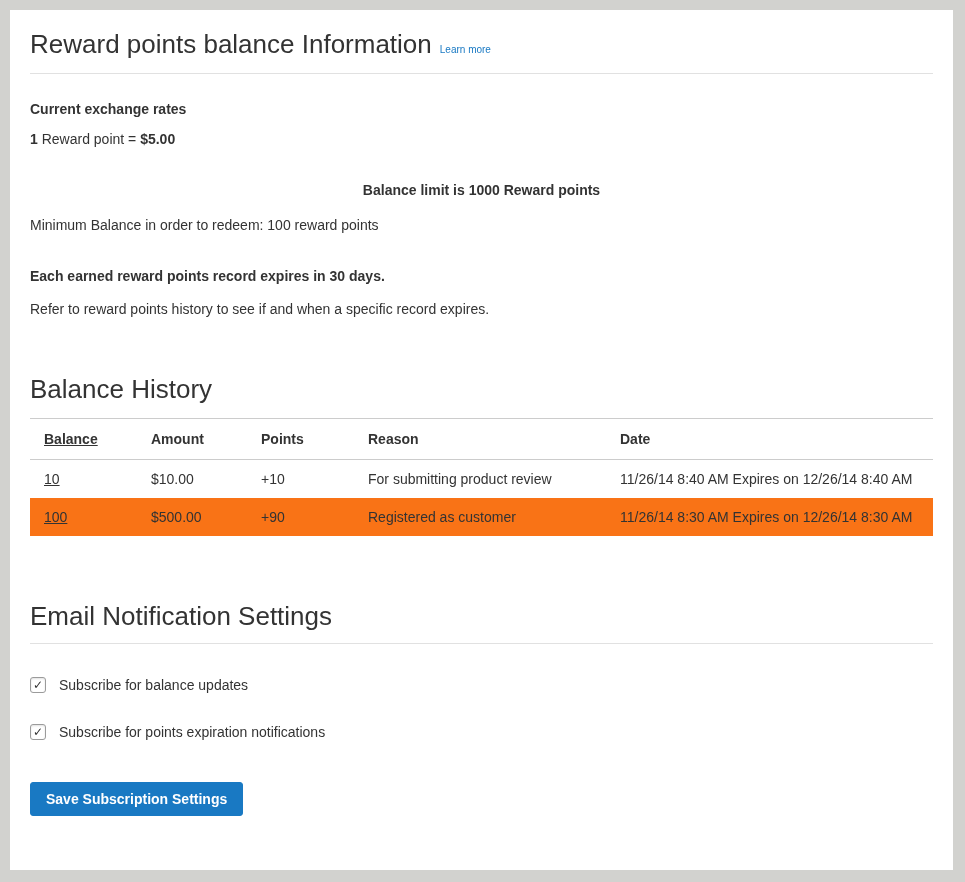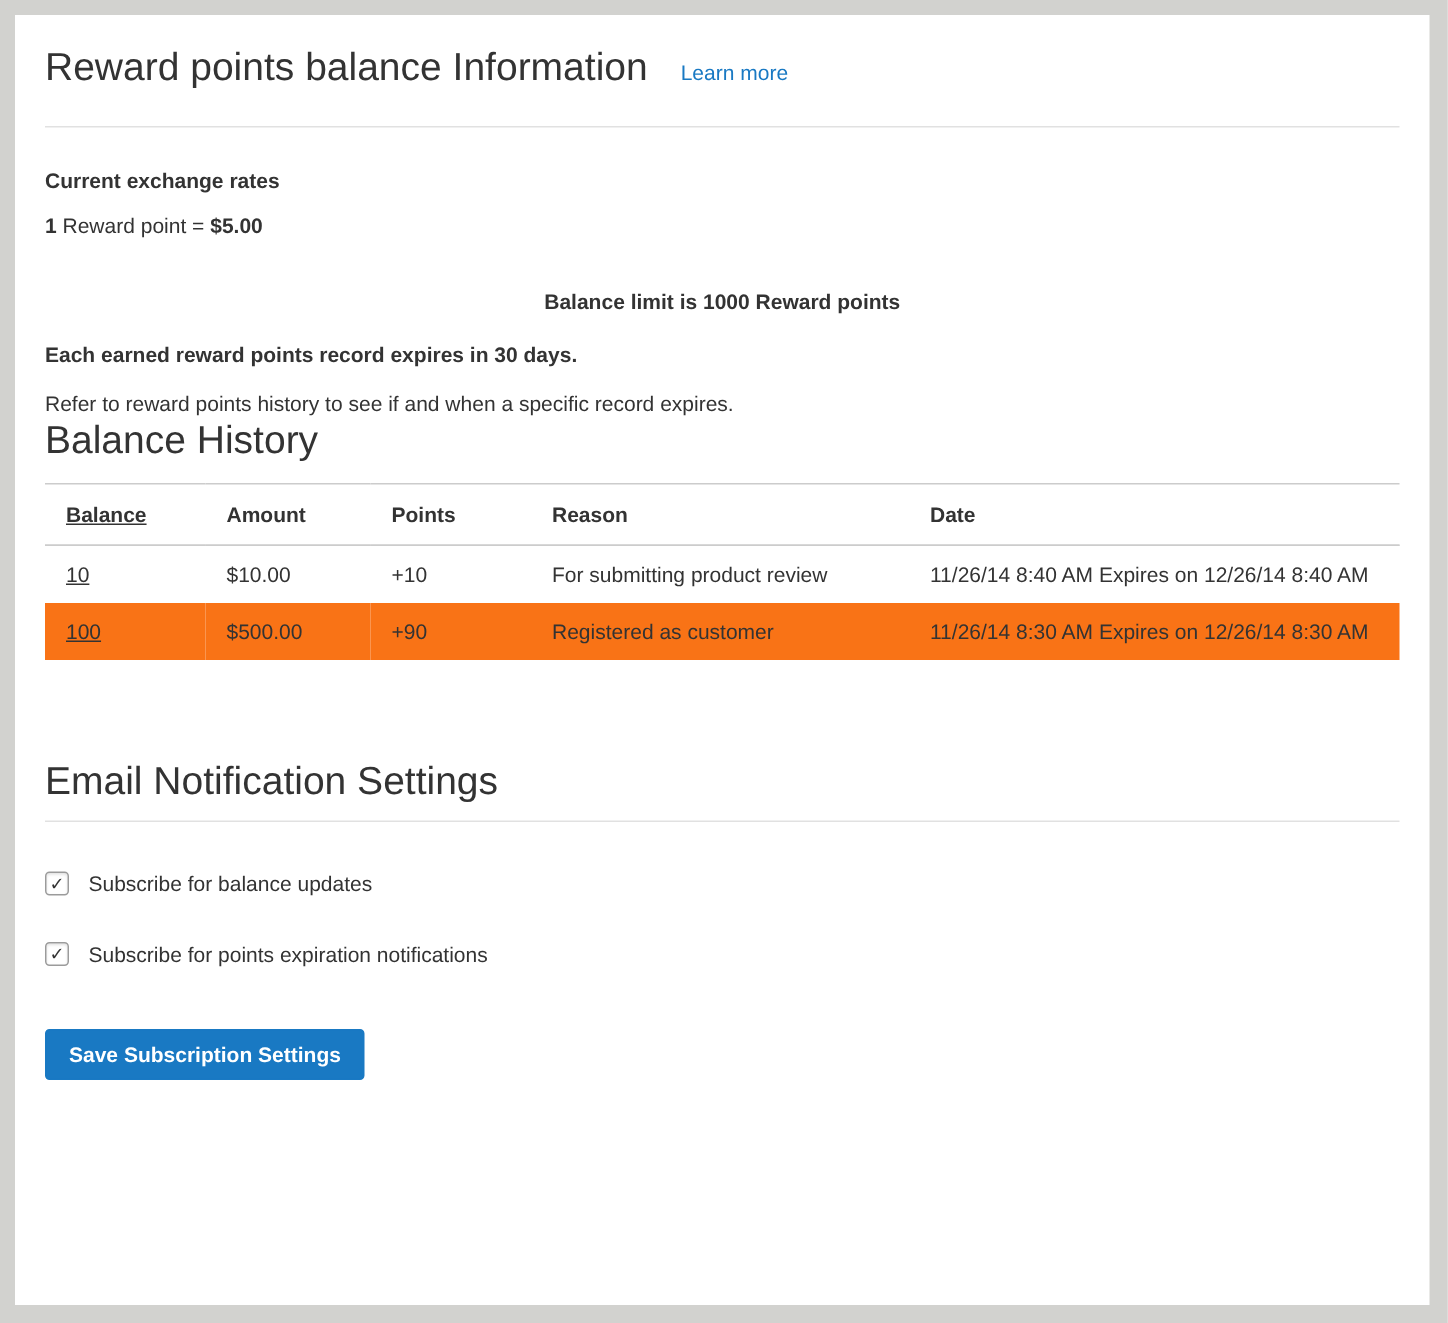--- a/index.html
+++ b/index.html
@@ -12,50 +12,50 @@
   body { padding: 10px 12px 12px 10px; width: 965px; }
   .card {
     background: #fff;
     min-height: 860px;
     padding: 20px 20px 24px 20px;
   }
   
   .title-row {
     display: flex;
     align-items: baseline;
-    gap: 22px;
+    gap: 8px;
     border-bottom: 1px solid #e1e1e1;
-    padding-bottom: 24px;
+    padding-bottom: 13px;
     margin: 0 0 26px 0;
   }
   .page-title {
     font-size: 26px;
     font-weight: 300;
     color: #333;
     margin: 0;
     line-height: 1.15;
   }
   .learn-more {
-    font-size: 14px;
+    font-size: 10px;
     color: #1979c3;
     text-decoration: none;
     cursor: pointer;
   }
   .balance-summary {
     font-size: 18px;
     font-weight: 400;
     margin: 0 0 38px 0;
   }
   p { font-size: 14px; line-height: 19px; margin: 0; }
   .strong { font-weight: 700; }
   .mb10 { margin-bottom: 11px; }
   .mb16 { margin-bottom: 16px; text-align: center; }
   .mb32 { margin-bottom: 32px; }
   .mb14 { margin-bottom: 14px; }
-  .mb54 { }
+  .mb54 { margin-bottom: 56px; }
   .section-heading {
     font-size: 26px;
     font-weight: 300;
     color: #333;
     margin: 0 0 13px 0;
     line-height: 1.15;
   }
   
   table.history {
     width: 100%;
@@ -135,20 +135,21 @@
   </div>
 
 
   <p class="strong mb10">Current exchange rates</p>
 
   <div class="mb32">
     <p><span class="strong">1</span><span> Reward point = </span><span class="strong">$5.00</span></p>
   </div>
 
   <p class="strong mb16">Balance limit is 1000 Reward points</p>
+  <p class="mb32">Minimum Balance in order to redeem: 100 reward points</p>
 
   <p class="strong mb14">Each earned reward points record expires in 30 days.</p>
   <p class="mb54">Refer to reward points history to see if and when a specific record expires.</p>
 
   <h2 class="section-heading">Balance History</h2>
 
   <table class="history">
     <thead>
       <tr>
         <th class="col-balance">Balance</th>

